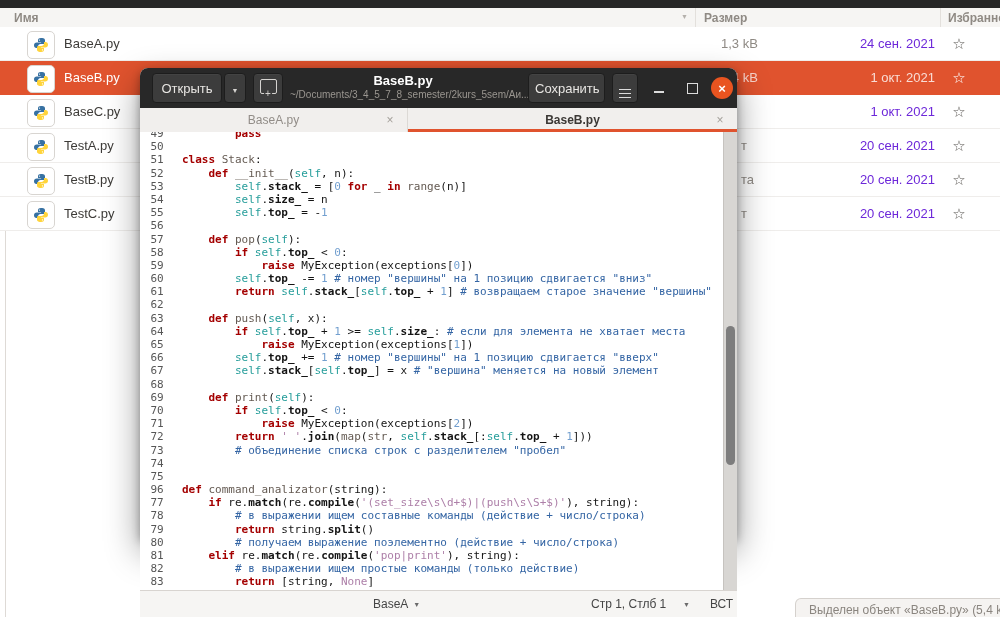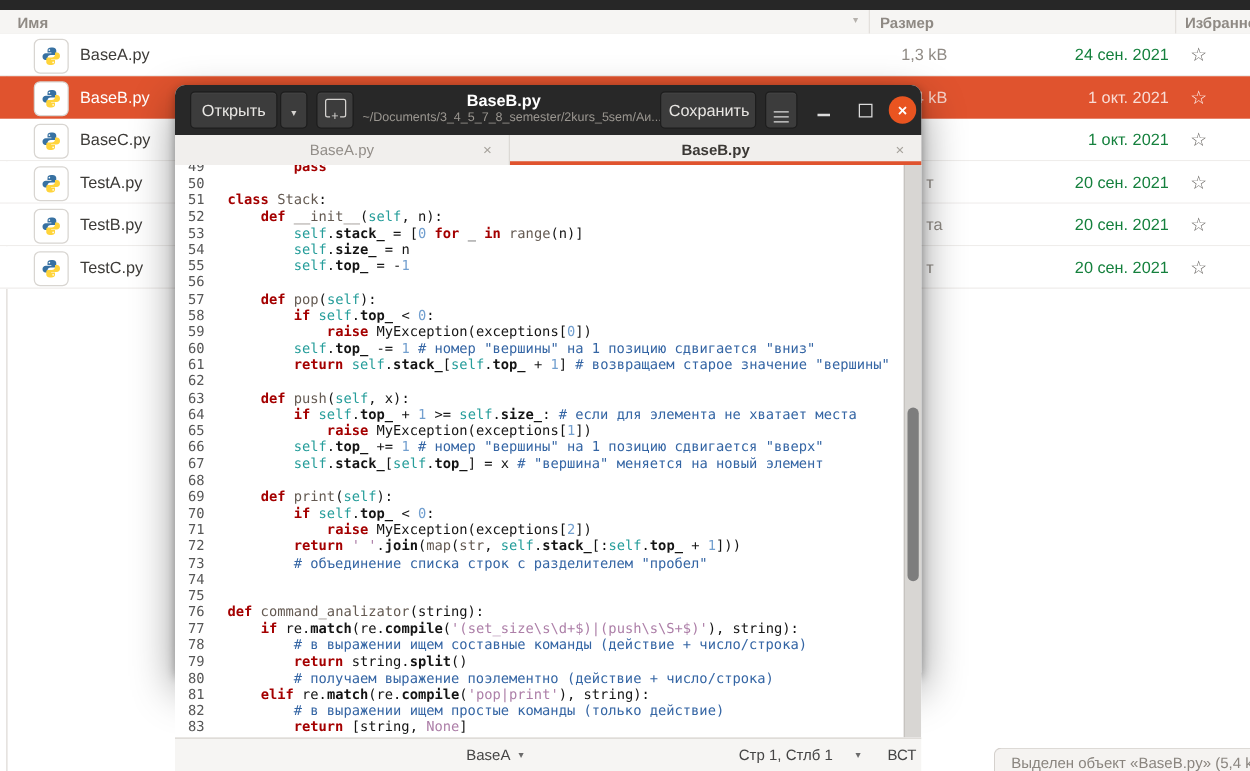--- a/index.html
+++ b/index.html
@@ -21,21 +21,21 @@
 
   #rows{position:absolute;left:0;top:27px;width:1000px;}
   .fm-row{position:relative;width:1000px;height:33px;background:#fff;border-bottom:1px solid #efedeb;}
   .fm-row.selected{background:#e0532e;border-bottom-color:#e0532e;}
   .ficon{position:absolute;left:27px;top:4px;width:26px;height:26px;background:#fff;border:1px solid #d8d5d1;border-radius:5px;display:flex;align-items:center;justify-content:center;}
   .fname{position:absolute;left:64px;top:9px;font-size:13px;color:#3d3b38;}
   .fm-row.selected .fname{color:#fff;}
   .fsize{position:absolute;left:703px;top:9px;font-size:13px;color:#8f8a84;margin-left:18px;}
   .fm-row.selected .fsize{color:rgba(255,255,255,.75);}
   .ffrag{position:absolute;left:741px;top:9px;font-size:13px;color:#8f8a84;}
-  .fmod{position:absolute;left:760px;width:175px;top:9px;text-align:right;font-size:13px;color:#15803d;}
+  .fmod{position:absolute;left:760px;width:175px;top:9px;text-align:right;font-size:13px;color:#6d28d9;}
   .fm-row.selected .fmod{color:rgba(255,255,255,.8);}
   .fstar{position:absolute;left:946px;top:4px;width:26px;height:26px;background:none;border:none;font-size:15px;color:#5d5a56;cursor:pointer;padding:0;}
   .fm-row.selected .fstar{color:#fff;}
 
   .fm-status{position:absolute;left:795px;top:598px;padding:4px 13px 8px 13px;background:#f5f3f1;border:1px solid #d5d1cd;border-bottom:none;border-radius:6px 6px 0 0;font-size:12px;color:#8a857f;white-space:nowrap;}
 
   
   .editor{position:absolute;left:140px;top:68px;width:597px;height:470px;border-radius:8px 8px 0 0;box-shadow:0 14px 34px rgba(0,0,0,.42),0 3px 8px rgba(0,0,0,.3);background:#fff;}
   .ed-header{position:absolute;left:0;top:0;width:597px;height:40px;background:#282828;border-radius:8px 8px 0 0;}
   .btn{position:absolute;top:5px;height:30px;background:#3c3c3c;border:1px solid #1d1d1d;border-radius:4px;color:#e8e6e3;font-size:13px;font-family:"Liberation Sans",sans-serif;cursor:pointer;box-shadow:inset 0 1px 0 rgba(255,255,255,.04);}
@@ -262,21 +262,21 @@
           <div class="cl"><span class="ln">66</span><span class="tk-p">        </span><span class="tk-s">self</span><span class="tk-p">.</span><span class="tk-a">top_</span><span class="tk-p"> += </span><span class="tk-n">1</span><span class="tk-p"> </span><span class="tk-c"># номер "вершины" на 1 позицию сдвигается "вверх"</span></div>
           <div class="cl"><span class="ln">67</span><span class="tk-p">        </span><span class="tk-s">self</span><span class="tk-p">.</span><span class="tk-a">stack_</span><span class="tk-p">[</span><span class="tk-s">self</span><span class="tk-p">.</span><span class="tk-a">top_</span><span class="tk-p">] = x </span><span class="tk-c"># "вершина" меняется на новый элемент</span></div>
           <div class="cl"><span class="ln">68</span></div>
           <div class="cl"><span class="ln">69</span><span class="tk-p">    </span><span class="tk-k">def</span><span class="tk-f"> print</span><span class="tk-p">(</span><span class="tk-s">self</span><span class="tk-p">):</span></div>
           <div class="cl"><span class="ln">70</span><span class="tk-p">        </span><span class="tk-k">if</span><span class="tk-p"> </span><span class="tk-s">self</span><span class="tk-p">.</span><span class="tk-a">top_</span><span class="tk-p"> &lt; </span><span class="tk-n">0</span><span class="tk-p">:</span></div>
           <div class="cl"><span class="ln">71</span><span class="tk-p">            </span><span class="tk-k">raise</span><span class="tk-p"> MyException(exceptions[</span><span class="tk-n">2</span><span class="tk-p">])</span></div>
           <div class="cl"><span class="ln">72</span><span class="tk-p">        </span><span class="tk-k">return</span><span class="tk-p"> </span><span class="tk-t">' '</span><span class="tk-p">.</span><span class="tk-a">join</span><span class="tk-p">(</span><span class="tk-f">map</span><span class="tk-p">(</span><span class="tk-f">str</span><span class="tk-p">, </span><span class="tk-s">self</span><span class="tk-p">.</span><span class="tk-a">stack_</span><span class="tk-p">[:</span><span class="tk-s">self</span><span class="tk-p">.</span><span class="tk-a">top_</span><span class="tk-p"> + </span><span class="tk-n">1</span><span class="tk-p">]))</span></div>
           <div class="cl"><span class="ln">73</span><span class="tk-p">        </span><span class="tk-c"># объединение списка строк с разделителем "пробел"</span></div>
           <div class="cl"><span class="ln">74</span></div>
           <div class="cl"><span class="ln">75</span></div>
-          <div class="cl"><span class="ln">76</span><span class="tk-k">def</span><span class="tk-f"> command_analizator</span><span class="tk-p">(string):</span></div>
+          <div class="cl"><span class="ln">96</span><span class="tk-k">def</span><span class="tk-f"> command_analizator</span><span class="tk-p">(string):</span></div>
           <div class="cl"><span class="ln">77</span><span class="tk-p">    </span><span class="tk-k">if</span><span class="tk-p"> re.</span><span class="tk-a">match</span><span class="tk-p">(re.</span><span class="tk-a">compile</span><span class="tk-p">(</span><span class="tk-t">'(set_size\s\d+$)|(push\s\S+$)'</span><span class="tk-p">), string):</span></div>
           <div class="cl"><span class="ln">78</span><span class="tk-p">        </span><span class="tk-c"># в выражении ищем составные команды (действие + число/строка)</span></div>
           <div class="cl"><span class="ln">79</span><span class="tk-p">        </span><span class="tk-k">return</span><span class="tk-p"> string.</span><span class="tk-a">split</span><span class="tk-p">()</span></div>
           <div class="cl"><span class="ln">80</span><span class="tk-p">        </span><span class="tk-c"># получаем выражение поэлементно (действие + число/строка)</span></div>
           <div class="cl"><span class="ln">81</span><span class="tk-p">    </span><span class="tk-k">elif</span><span class="tk-p"> re.</span><span class="tk-a">match</span><span class="tk-p">(re.</span><span class="tk-a">compile</span><span class="tk-p">(</span><span class="tk-t">'pop|print'</span><span class="tk-p">), string):</span></div>
           <div class="cl"><span class="ln">82</span><span class="tk-p">        </span><span class="tk-c"># в выражении ищем простые команды (только действие)</span></div>
           <div class="cl"><span class="ln">83</span><span class="tk-p">        </span><span class="tk-k">return</span><span class="tk-p"> [string, </span><span class="tk-t">None</span><span class="tk-p">]</span></div>
           <div class="cl"><span class="ln">84</span><span class="tk-p">        </span><span class="tk-c"># получаем выражение поэлементно (действие + число/строка)</span></div>
         </div>
       <div class="scrollbar">

